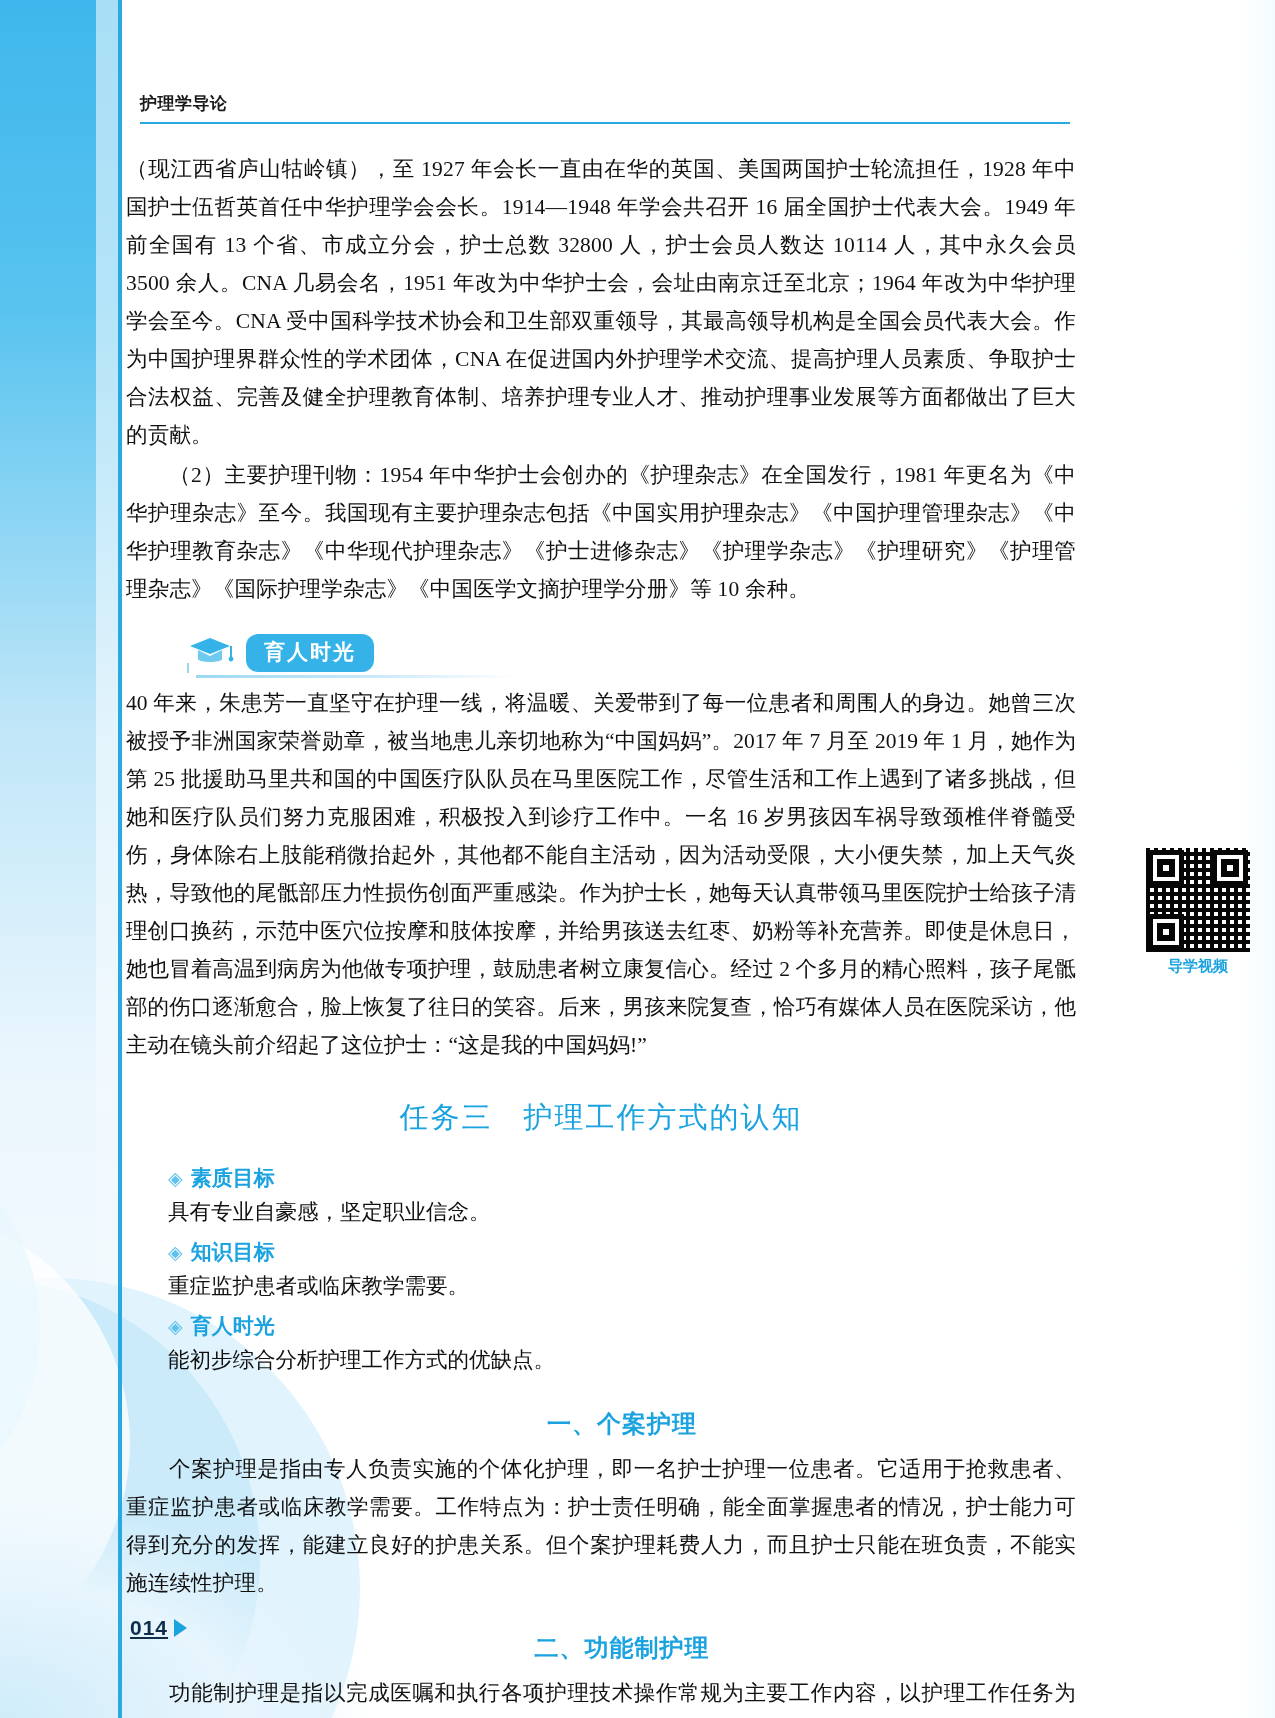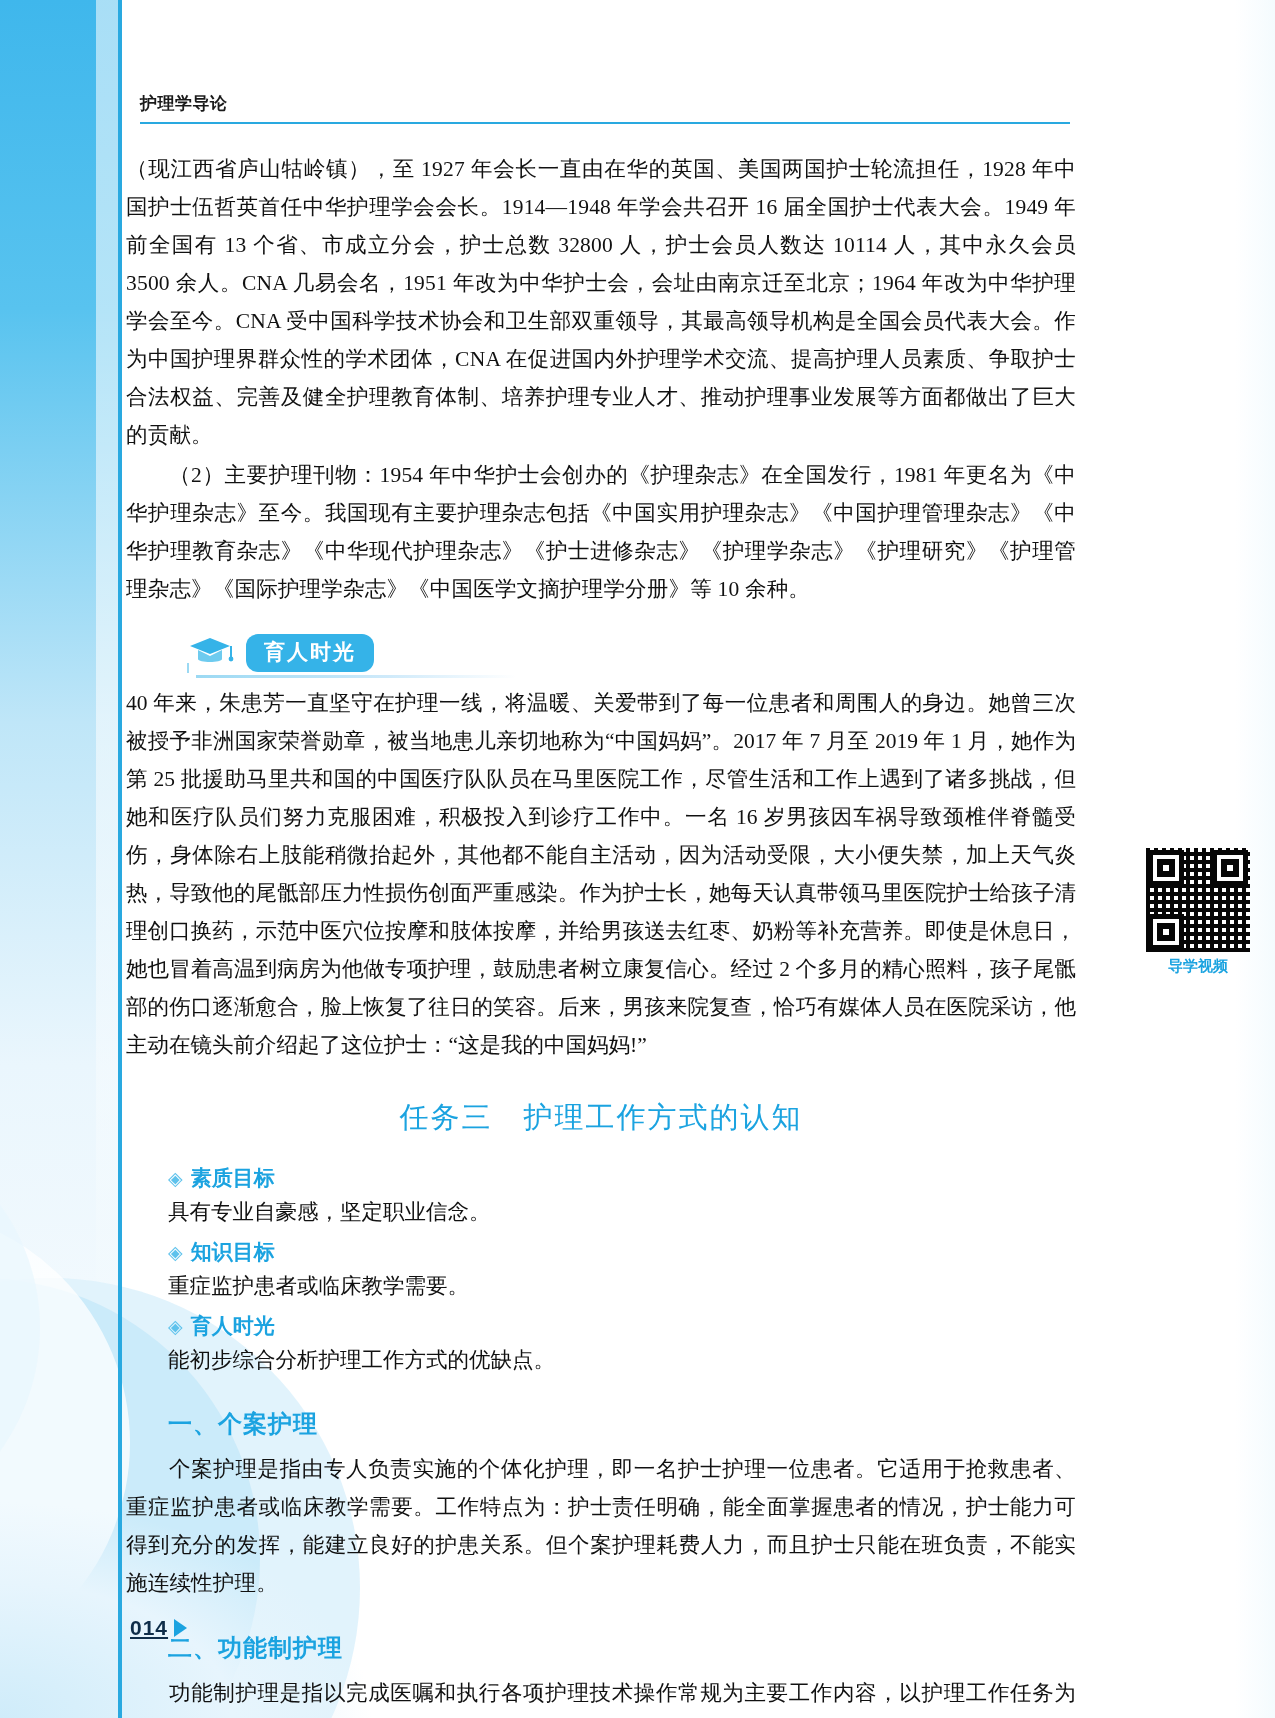--- a/index.html
+++ b/index.html
@@ -233,20 +233,21 @@
   }
 
   
   h3.section {
     color: #1ba3e0;
     font-family: "Liberation Sans", "DejaVu Sans", sans-serif;
     font-weight: bold;
     font-size: 24px;
     margin: 30px 0 10px 42px;
     letter-spacing: 1px;
+    text-align: center;
   }
 
   
   .folio {
     position: absolute;
     left: 130px; bottom: 78px;
     display: flex;
     align-items: center;
     gap: 6px;
   }

